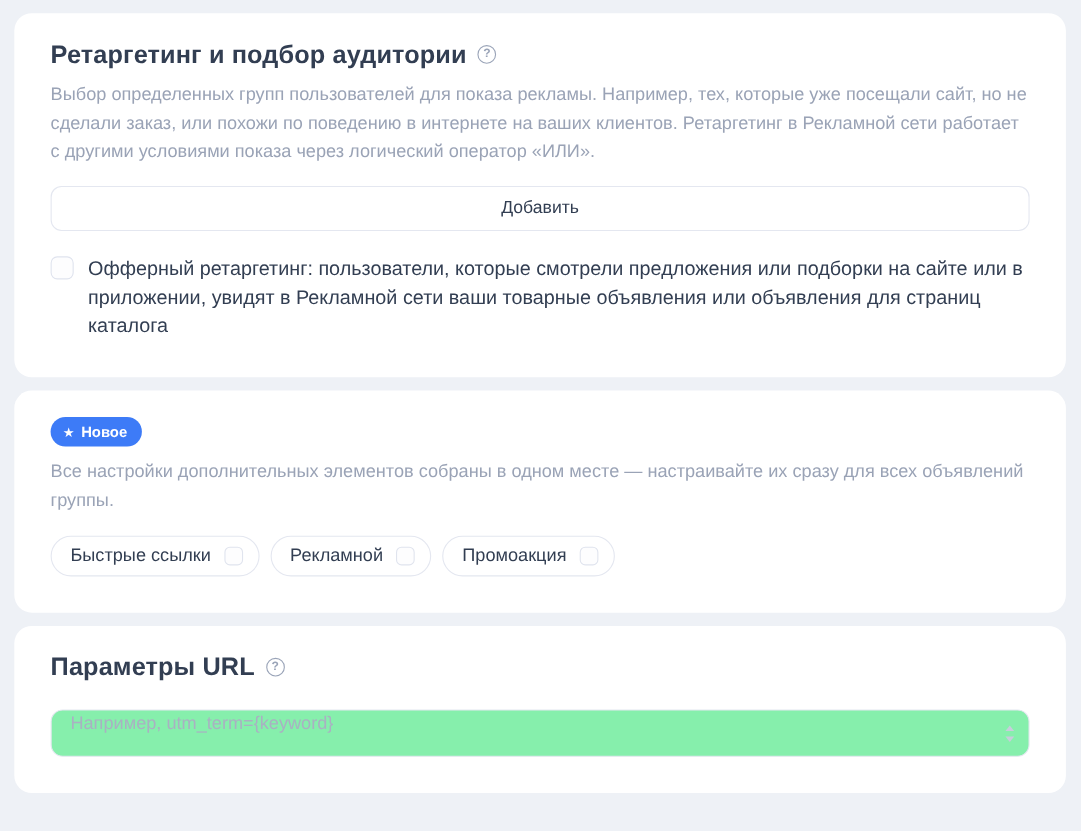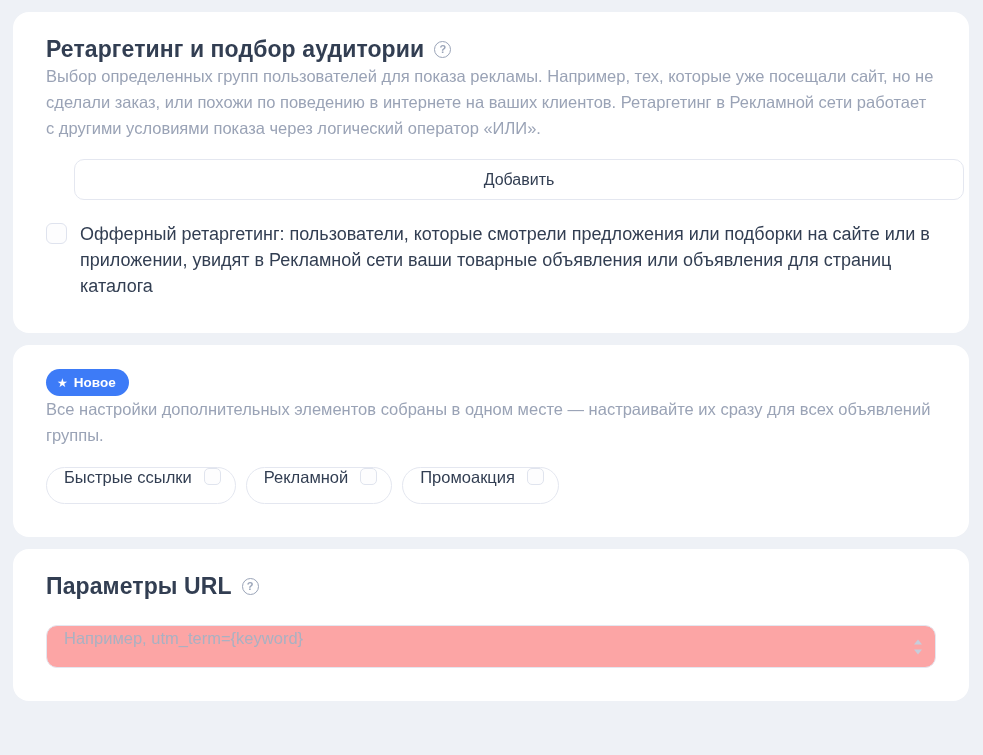--- a/index.html
+++ b/index.html
@@ -44,41 +44,41 @@
     font-size: 11px;
     font-weight: 700;
     display: inline-flex;
     align-items: center;
     justify-content: center;
     line-height: 1;
     cursor: pointer;
     flex: 0 0 auto;
   }
   .desc {
+    margin-top: 10px;
     font-size: 16.5px;
     line-height: 26px;
     color: #9aa3b6;
     max-width: 900px;
   }
   
   .add-button {
     margin-top: 18px;
     width: 100%;
     height: 41px;
     background: #ffffff;
     border: 1px solid #e4e7f0;
     border-radius: 10px;
     font-family: inherit;
     font-size: 16px;
     color: #323e52;
     cursor: pointer;
     display: flex;
     align-items: center;
     justify-content: center;
-    margin-left: 28px;
   }
   
   .checkbox-row {
     margin-top: 21px;
     display: flex;
     align-items: flex-start;
     gap: 13px;
   }
   .checkbox {
     width: 21px;
@@ -112,20 +112,21 @@
   }
   .badge .star { font-size: 12px; line-height: 1; }
   
   .chips-row {
     margin-top: 19px;
     display: flex;
     gap: 10px;
   }
   .chip {
     display: inline-flex;
+    align-items: center;
     gap: 12px;
     height: 37px;
     padding: 0 14px 0 17px;
     border: 1px solid #e4e7f0;
     border-radius: 19px;
     background: #ffffff;
     cursor: pointer;
   }
   .chip-label {
     font-size: 16.5px;
@@ -148,21 +149,21 @@
   .url-input {
     width: 100%;
     height: 43px;
     border: 1px solid #e4e7f0;
     border-radius: 11px;
     padding: 0 36px 16px 17px;
     font-family: inherit;
     font-size: 16.5px;
     color: #323e52;
     outline: none;
-    background: #fca5a5;
+    background: #86efac;
   }
   .url-input::placeholder { color: #a9b1c2; opacity: 1; }
   .spinner {
     position: absolute;
     right: 14px;
     top: 50%;
     transform: translateY(-50%);
     display: flex;
     flex-direction: column;
     gap: 5px;

